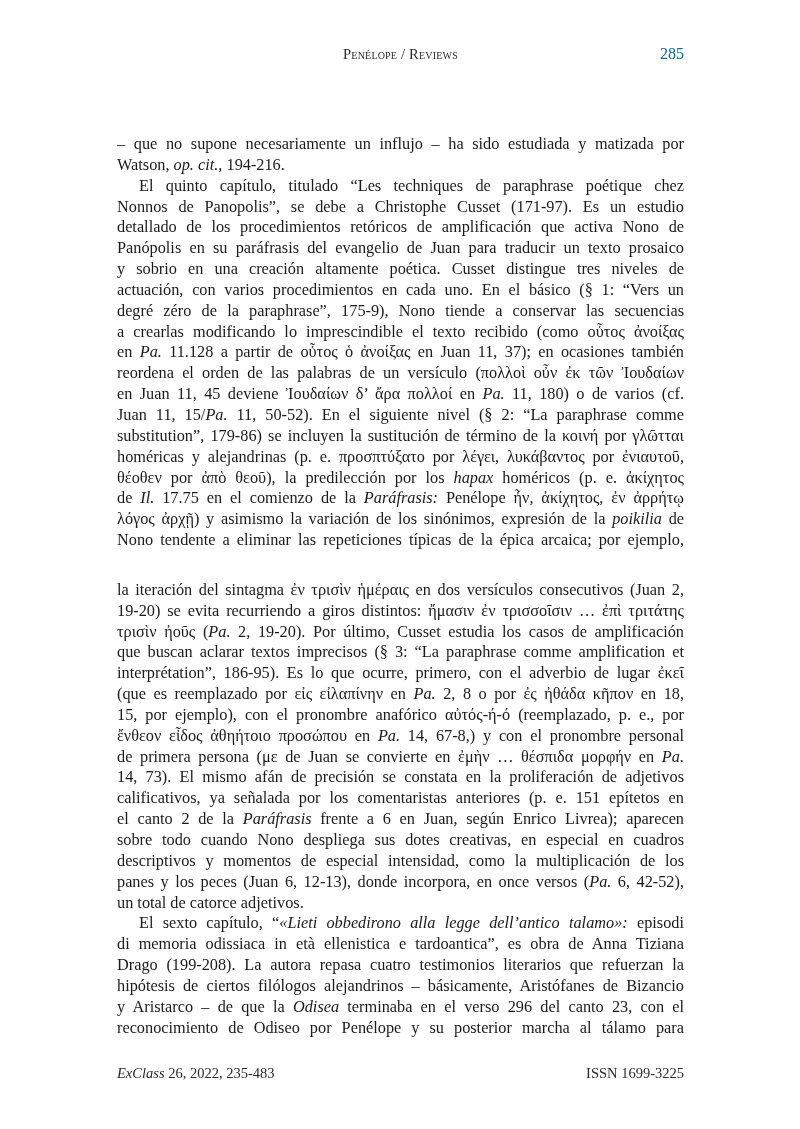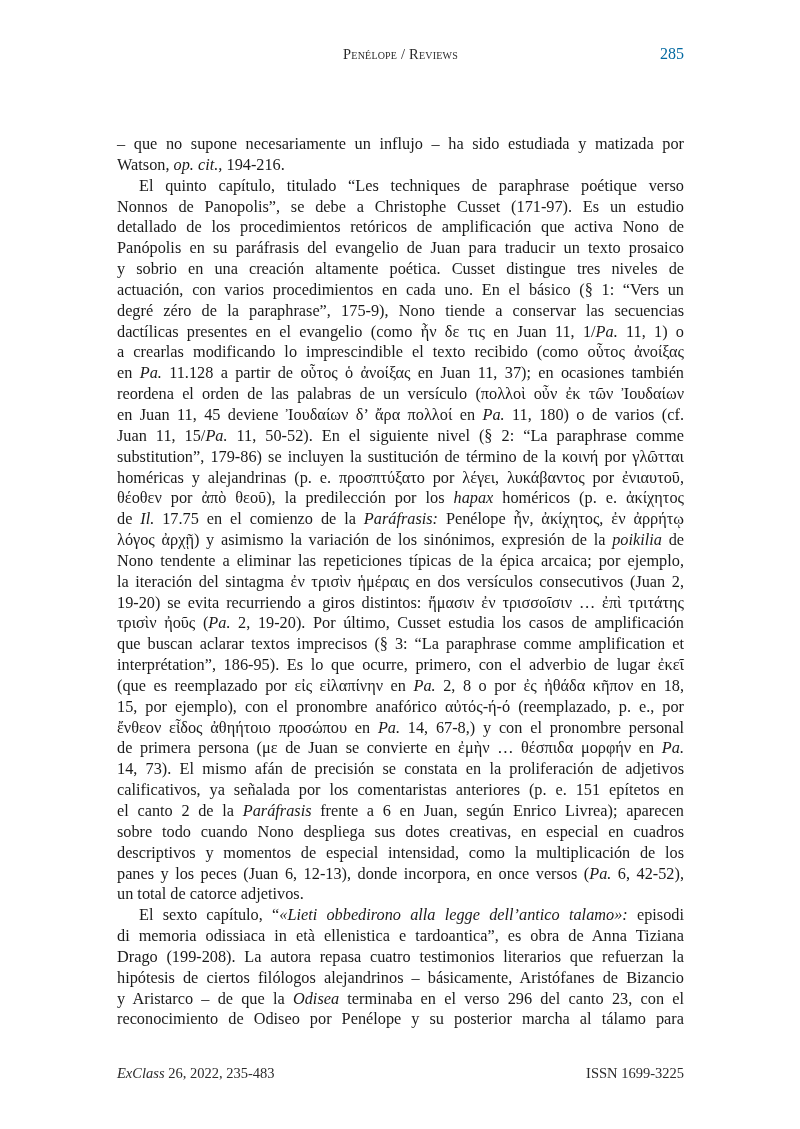--- a/index.html
+++ b/index.html
@@ -83,40 +83,39 @@
 <body>
 
 <div class="running-head">
   <div class="running-title">Penélope / Reviews</div>
   <div class="page-number">285</div>
 </div>
 
 <div class="body-text" id="body-text">
     <div class="line" style="white-space: normal;"><span>– que no supone necesariamente un influjo – ha sido estudiada y matizada por</span></div>
     <div class="line last" style="white-space: normal;"><span>Watson, </span><i>op. cit.,</i><span> 194-216.</span></div>
-    <div class="line indent" style="white-space: normal;"><span>El quinto capítulo, titulado “Les techniques de paraphrase poétique verso</span></div>
+    <div class="line indent" style="white-space: normal;"><span>El quinto capítulo, titulado “Les techniques de paraphrase poétique chez</span></div>
     <div class="line" style="white-space: normal;"><span>Nonnos de Panopolis”, se debe a Christophe Cusset (171-97). Es un estudio</span></div>
     <div class="line" style="white-space: normal;"><span>detallado de los procedimientos retóricos de amplificación que activa Nono de</span></div>
     <div class="line" style="white-space: normal;"><span>Panópolis en su paráfrasis del evangelio de Juan para traducir un texto prosaico</span></div>
     <div class="line" style="white-space: normal;"><span>y sobrio en una creación altamente poética. Cusset distingue tres niveles de</span></div>
     <div class="line" style="white-space: normal;"><span>actuación, con varios procedimientos en cada uno. En el básico (§ 1: “Vers un</span></div>
     <div class="line" style="white-space: normal;"><span>degré zéro de la paraphrase”, 175-9), Nono tiende a conservar las secuencias</span></div>
-    <div class="line" style="white-space: normal;"><span>dactílicas presentes en el evangelio (como ἦν δε τις en Juan 11, 1/</span><i>Pa.</i><span> 11, 1) o</span></div>
     <div class="line" style="white-space: normal;"><span>a crearlas modificando lo imprescindible el texto recibido (como οὗτος ἀνοίξας</span></div>
     <div class="line" style="white-space: normal;"><span>en </span><i>Pa.</i><span> 11.128 a partir de οὗτος ὁ ἀνοίξας en Juan 11, 37); en ocasiones también</span></div>
     <div class="line" style="white-space: normal;"><span>reordena el orden de las palabras de un versículo (πολλοὶ οὖν ἐκ τῶν Ἰουδαίων</span></div>
     <div class="line" style="white-space: normal;"><span>en Juan 11, 45 deviene Ἰουδαίων δ’ ἄρα πολλοί en </span><i>Pa.</i><span> 11, 180) o de varios (cf.</span></div>
     <div class="line" style="white-space: normal;"><span>Juan 11, 15/</span><i>Pa.</i><span> 11, 50-52). En el siguiente nivel (§ 2: “La paraphrase comme</span></div>
     <div class="line" style="white-space: normal;"><span>substitution”, 179-86) se incluyen la sustitución de término de la κοινή por γλῶτται</span></div>
     <div class="line" style="white-space: normal;"><span>homéricas y alejandrinas (p. e. προσπτύξατο por λέγει, λυκάβαντος por ἐνιαυτοῦ,</span></div>
     <div class="line" style="white-space: normal;"><span>θέοθεν por ἀπὸ θεοῦ), la predilección por los </span><i>hapax</i><span> homéricos (p. e. ἀκίχητος</span></div>
     <div class="line" style="white-space: normal;"><span>de </span><i>Il.</i><span> 17.75 en el comienzo de la </span><i>Paráfrasis:</i><span> Penélope ἦν, ἀκίχητος, ἐν ἀρρήτῳ</span></div>
     <div class="line" style="white-space: normal;"><span>λόγος ἀρχῇ) y asimismo la variación de los sinónimos, expresión de la </span><i>poikilia</i><span> de</span></div>
     <div class="line" style="white-space: normal;"><span>Nono tendente a eliminar las repeticiones típicas de la épica arcaica; por ejemplo,</span></div>
-    <div class="line" style="white-space: normal;"><span>la iteración del sintagma ἐν τρισὶν ἡμέραις en dos versículos consecutivos (Juan 2,</span></div>
+    <div class="line" style="white-space: normal; margin-top: 29px;"><span>la iteración del sintagma ἐν τρισὶν ἡμέραις en dos versículos consecutivos (Juan 2,</span></div>
     <div class="line" style="white-space: normal;"><span>19-20) se evita recurriendo a giros distintos: ἤμασιν ἐν τρισσοῖσιν … ἐπὶ τριτάτης</span></div>
     <div class="line" style="white-space: normal;"><span>τρισὶν ἠοῦς (</span><i>Pa.</i><span> 2, 19-20). Por último, Cusset estudia los casos de amplificación</span></div>
     <div class="line" style="white-space: normal;"><span>que buscan aclarar textos imprecisos (§ 3: “La paraphrase comme amplification et</span></div>
     <div class="line" style="white-space: normal;"><span>interprétation”, 186-95). Es lo que ocurre, primero, con el adverbio de lugar ἐκεῖ</span></div>
     <div class="line" style="white-space: normal;"><span>(que es reemplazado por εἰς εἰλαπίνην en </span><i>Pa.</i><span> 2, 8 o por ἐς ἠθάδα κῆπον en 18,</span></div>
     <div class="line" style="white-space: normal;"><span>15, por ejemplo), con el pronombre anafórico αὐτός-ή-ό (reemplazado, p. e., por</span></div>
     <div class="line" style="white-space: normal;"><span>ἔνθεον εἶδος ἀθηήτοιο προσώπου en </span><i>Pa.</i><span> 14, 67-8,) y con el pronombre personal</span></div>
     <div class="line" style="white-space: normal;"><span>de primera persona (με de Juan se convierte en ἐμὴν … θέσπιδα μορφήν en </span><i>Pa.</i></div>
     <div class="line" style="white-space: normal;"><span>14, 73). El mismo afán de precisión se constata en la proliferación de adjetivos</span></div>
     <div class="line" style="white-space: normal;"><span>calificativos, ya señalada por los comentaristas anteriores (p. e. 151 epítetos en</span></div>

